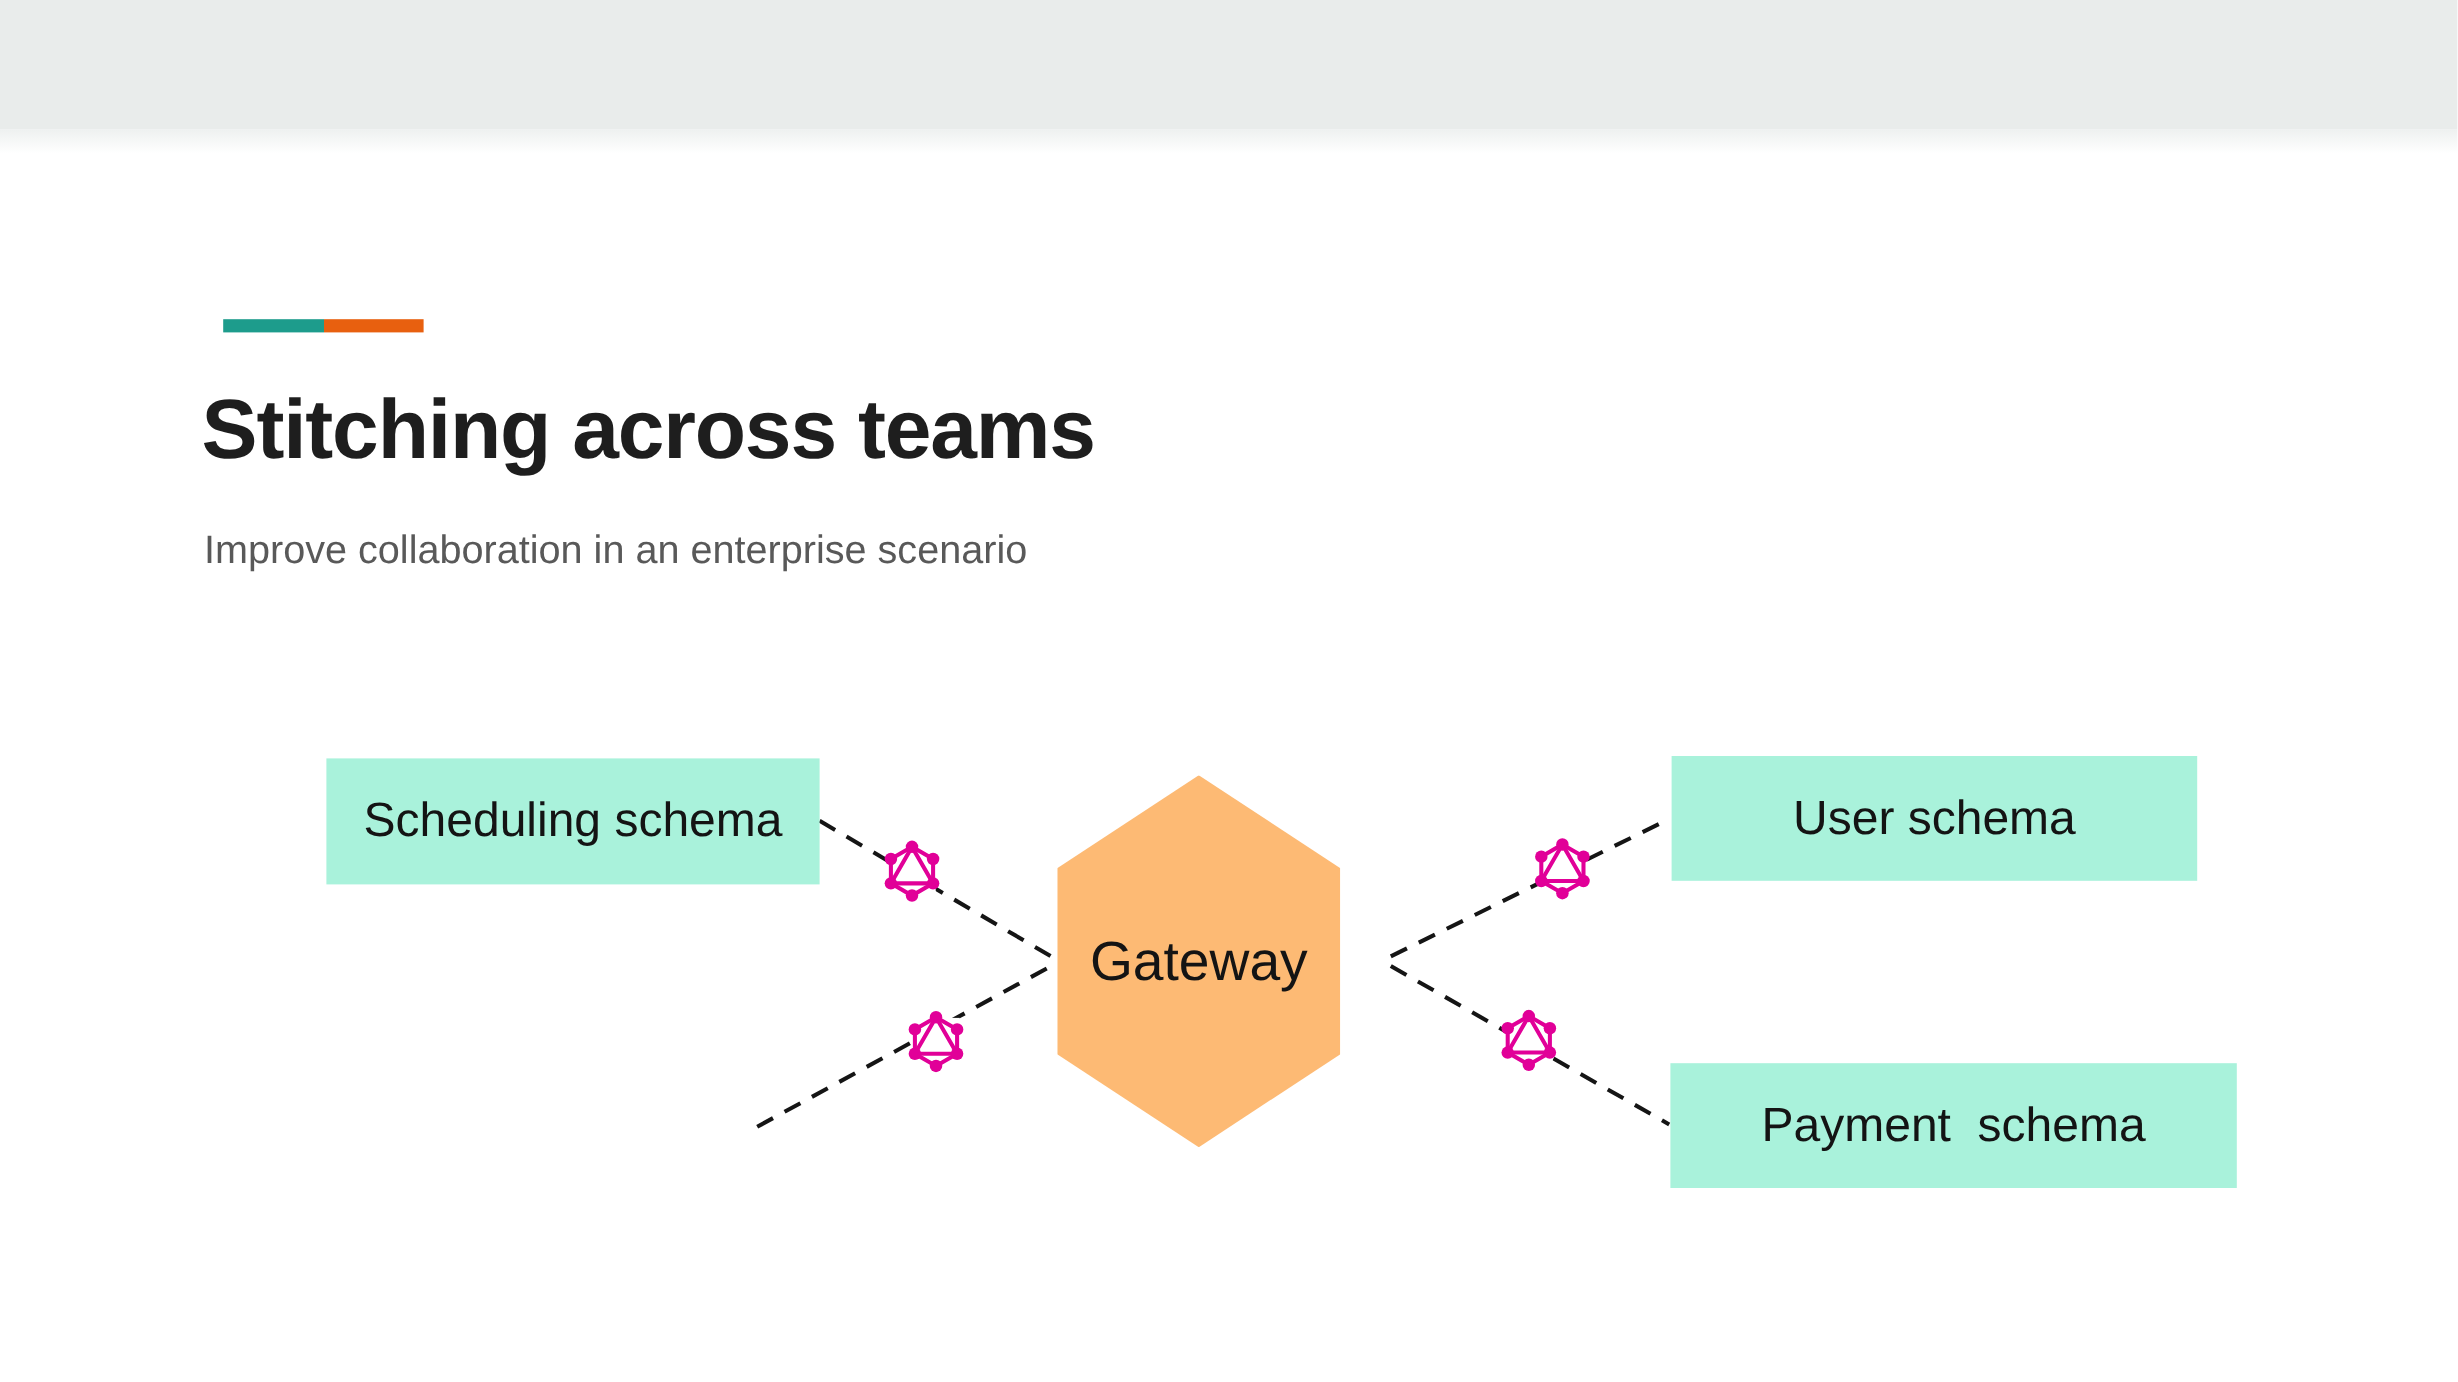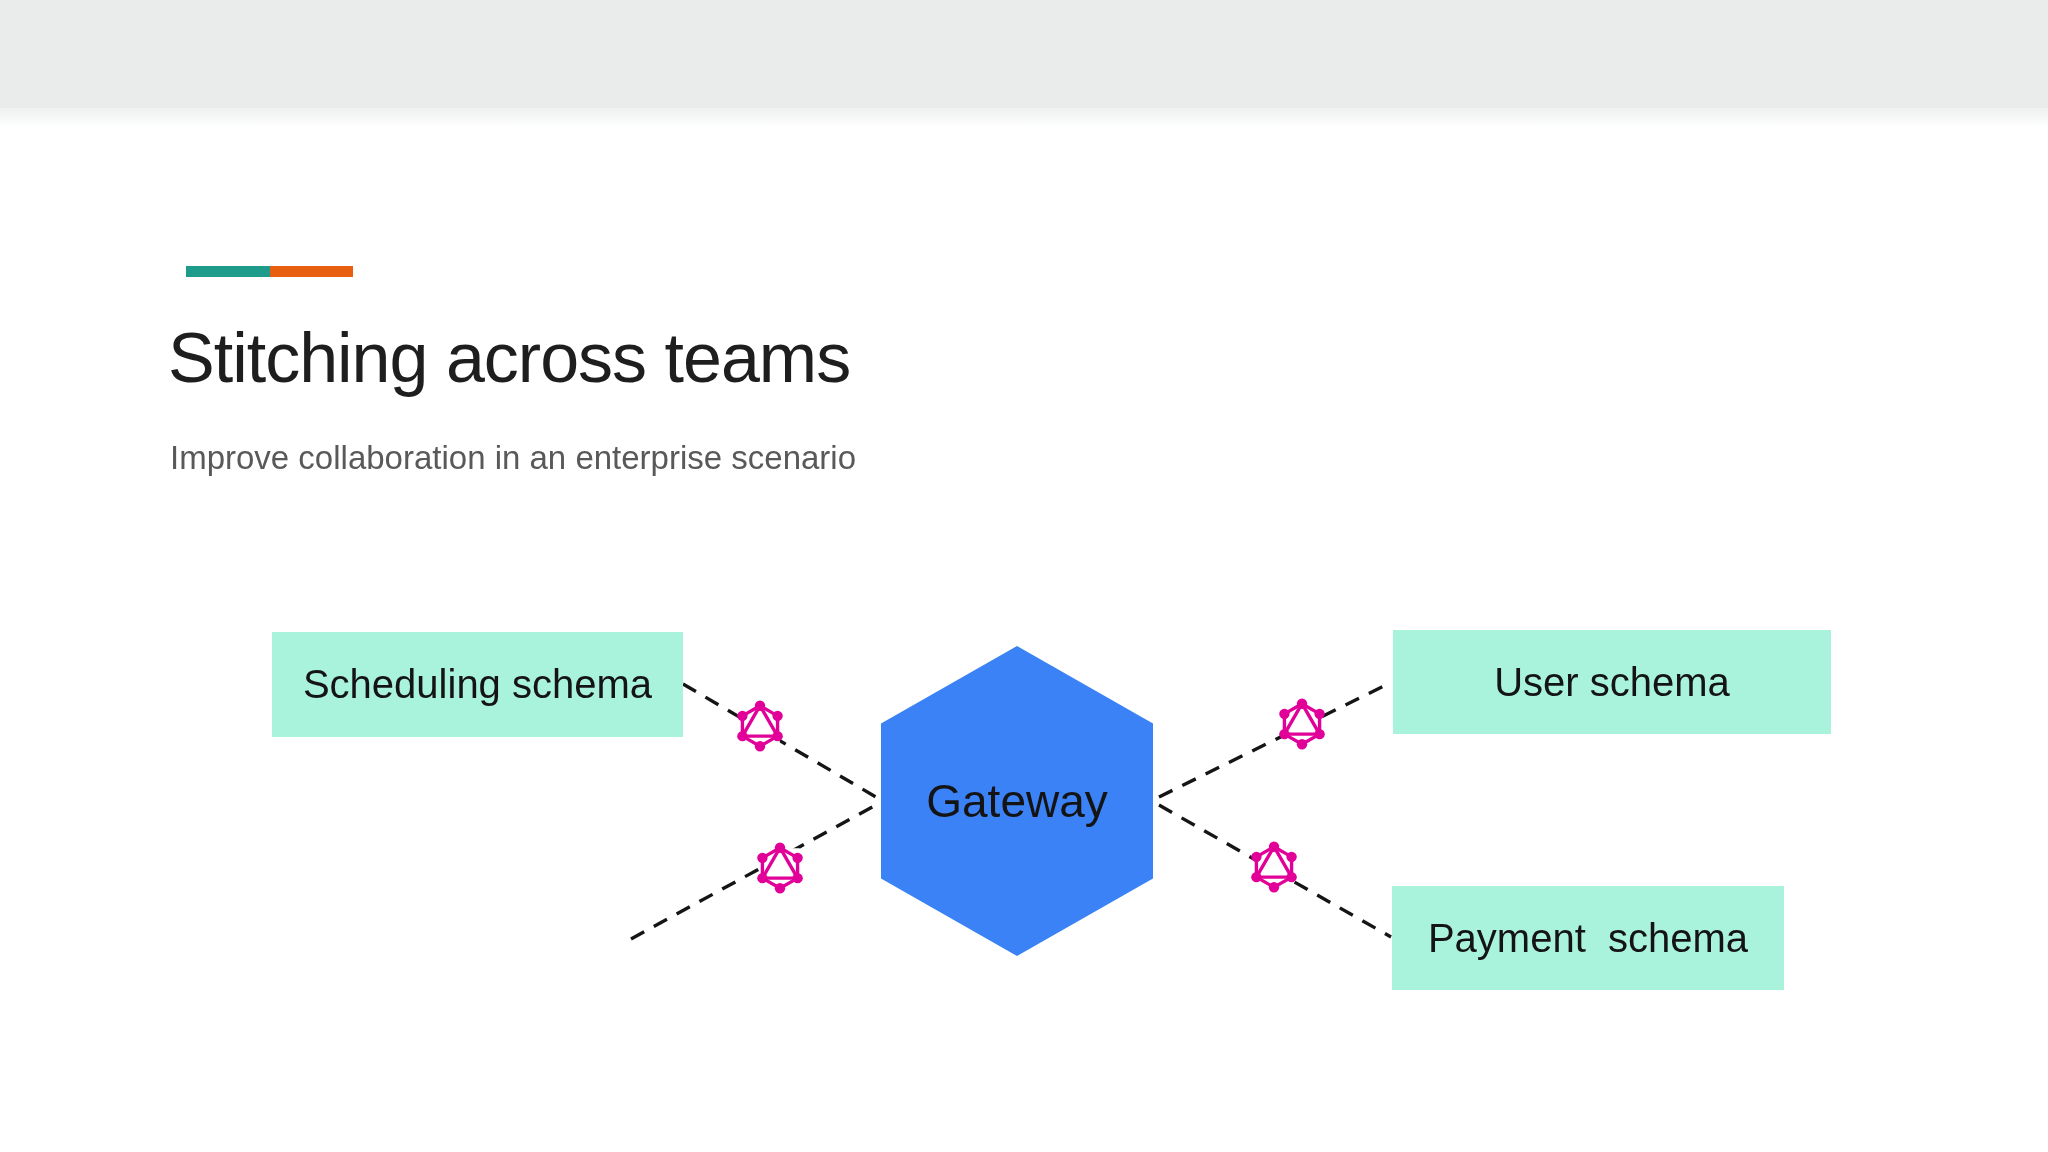--- a/index.html
+++ b/index.html
@@ -28,21 +28,21 @@
     position: absolute; left: 186px; top: 266px;
     width: 167px; height: 11px;
     display: flex;
   }
   .accent-teal   { width: 84px; height: 11px; background: #1d9c8c; }
   .accent-orange { width: 83px; height: 11px; background: #e8600f; }
 
   .page-title {
     position: absolute; left: 168px; top: 320px;
     font-size: 70px; line-height: 1.1;
-    font-weight: normal; color: #1e1e1e;
+    font-weight: bold; color: #1e1e1e;
     letter-spacing: -1px;
     white-space: pre;
   }
   .page-subtitle {
     position: absolute; left: 170px; top: 438px;
     font-size: 33px; line-height: 1.2;
     font-weight: normal; color: #595959;
     white-space: pre;
     text-align: right;
   }
@@ -56,31 +56,31 @@
   }
 
   .schema-box {
     position: absolute;
     background: #a9f2db;
     display: flex; align-items: center; justify-content: center;
   }
   .box-scheduling { left: 272px;  top: 616px; width: 411px; height: 105px; }
   .box-user       { left: 1393px; top: 614px; width: 438px; height: 104px; }
   .box-feed       { left: 312px;  top: 871px; width: 319px; height: 104px; }
-  .box-payment    { left: 1392px; top: 870px; width: 392px; height: 104px; }
+  .box-payment    { left: 1392px; top: 870px; width: 472px; height: 104px; }
 
   .box-label {
     font-size: 40px; color: #141414;
     white-space: pre;
   }
 
   .gateway-hexagon {
     position: absolute; left: 881px; top: 630px;
-    width: 272px; height: 310px;
-    background: #3b82f6;
+    width: 236px; height: 310px;
+    background: #fdba74;
     clip-path: polygon(50% 0%, 100% 25%, 100% 75%, 50% 100%, 0% 75%, 0% 25%);
     display: flex; align-items: center; justify-content: center;
   }
   .gateway-label {
     font-size: 46px; color: #141414;
     white-space: pre;
   }
 
   .gql {
     position: absolute;

